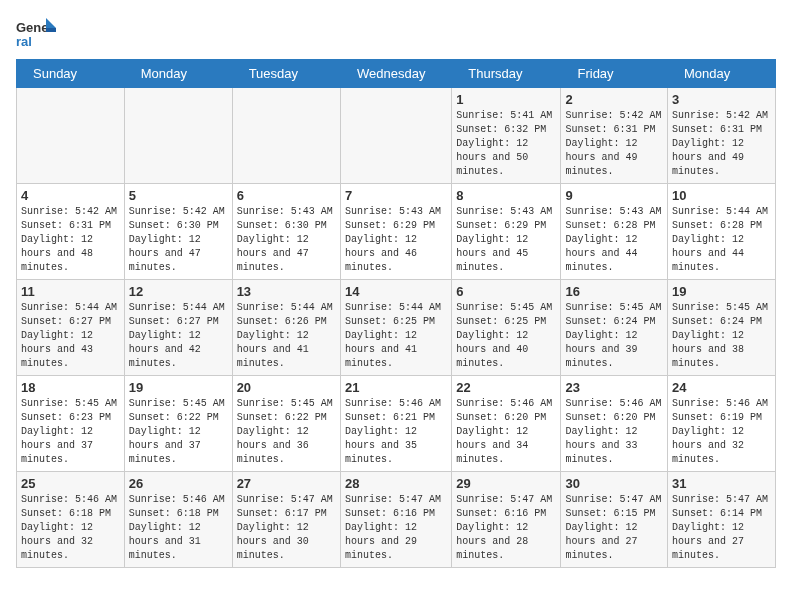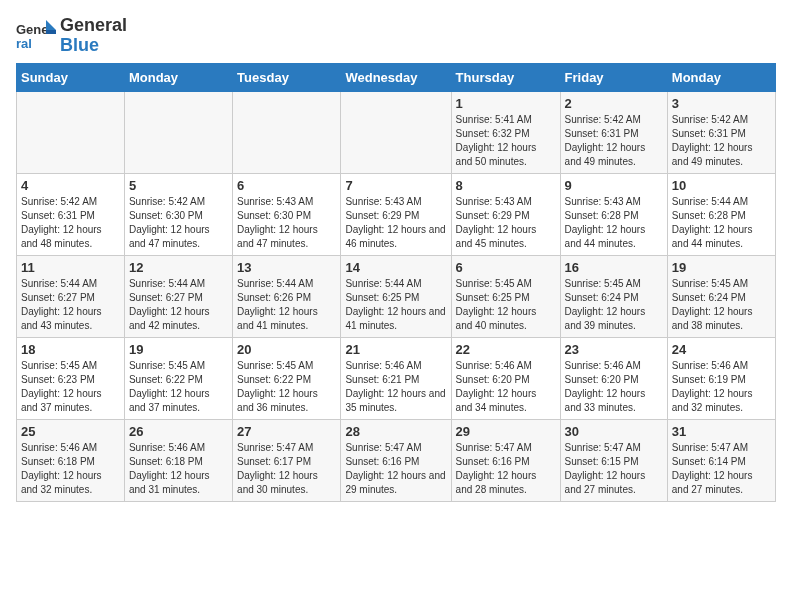--- a/index.html
+++ b/index.html
@@ -35,24 +35,24 @@
       color: #555;
     }
     table {
       width: 100%;
       border-collapse: collapse;
       font-size: 11px;
     }
     thead tr th {
       background-color: #2a7abf;
       color: #fff;
-      padding: 6px 4px;
+      padding: 6px 16px;
       text-align: left;
       font-size: 13px;
-      font-weight: bold;
+      font-weight: normal;
       border: 1px solid #2a7abf;
     }
     tbody tr td {
       vertical-align: top;
       padding: 4px 4px;
       border: 1px solid #ccc;
       min-height: 70px;
       width: 113px;
     }
     tbody tr:nth-child(odd) td {
@@ -65,40 +65,37 @@
       font-size: 13px;
       font-weight: bold;
       color: #333;
       display: block;
       margin-bottom: 2px;
     }
     .day-info {
       font-size: 10px;
       color: #333;
       line-height: 1.4;
+      font-family: Liberation Mono, monospace;
     }
     .empty-cell {
       min-height: 80px;
     }
   </style>
 </head>
 <body>
 
 <div class="header-area">
   <div class="logo">
     <svg width="40" height="36" viewBox="0 0 40 36" xmlns="http://www.w3.org/2000/svg">
       <text x="0" y="16" font-size="13" font-weight="bold" font-family="Arial" fill="#333">Gene</text>
       <text x="0" y="30" font-size="13" font-weight="bold" font-family="Arial" fill="#2a7abf">ral</text>
       <polygon points="30,2 40,12 30,12" fill="#2a7abf"></polygon>
       <rect x="30" y="12" width="10" height="4" fill="#1a5a9f"></rect>
     </svg>
-    <div style="line-height:1.1">
-      <span style="font-size:18px;font-weight:bold;color:#333;">General</span><br>
-      <span style="font-size:18px;font-weight:bold;color:#2a7abf;">Blue</span>
-    </div>
   </div>
   <div class="title-area">
   </div>
 </div>
 
 <table>
   <thead>
     <tr>
     <th>Sunday</th>
         <th>Monday</th>

